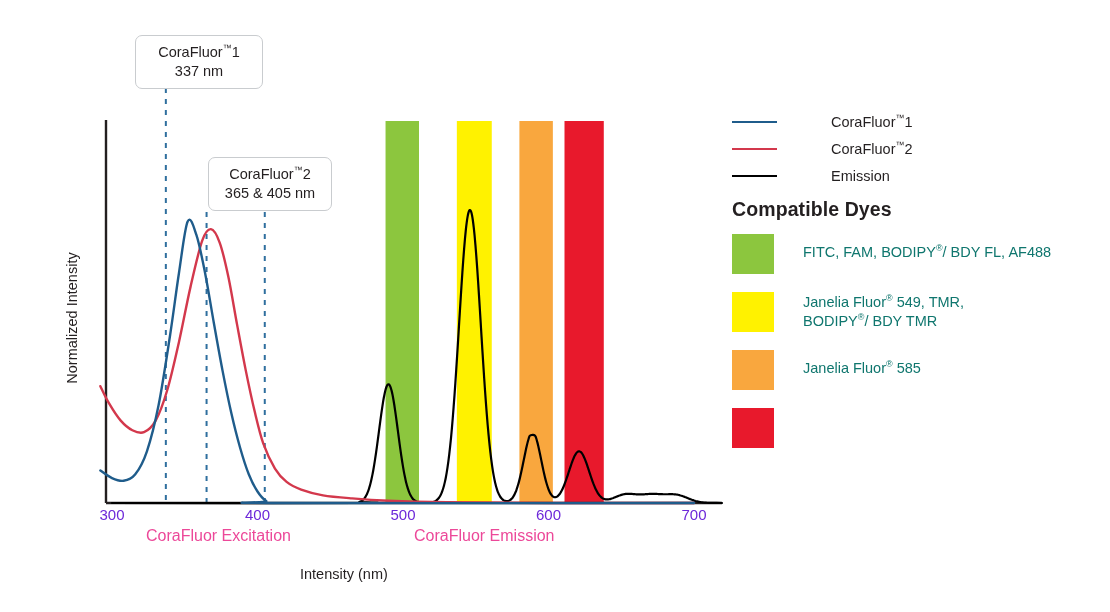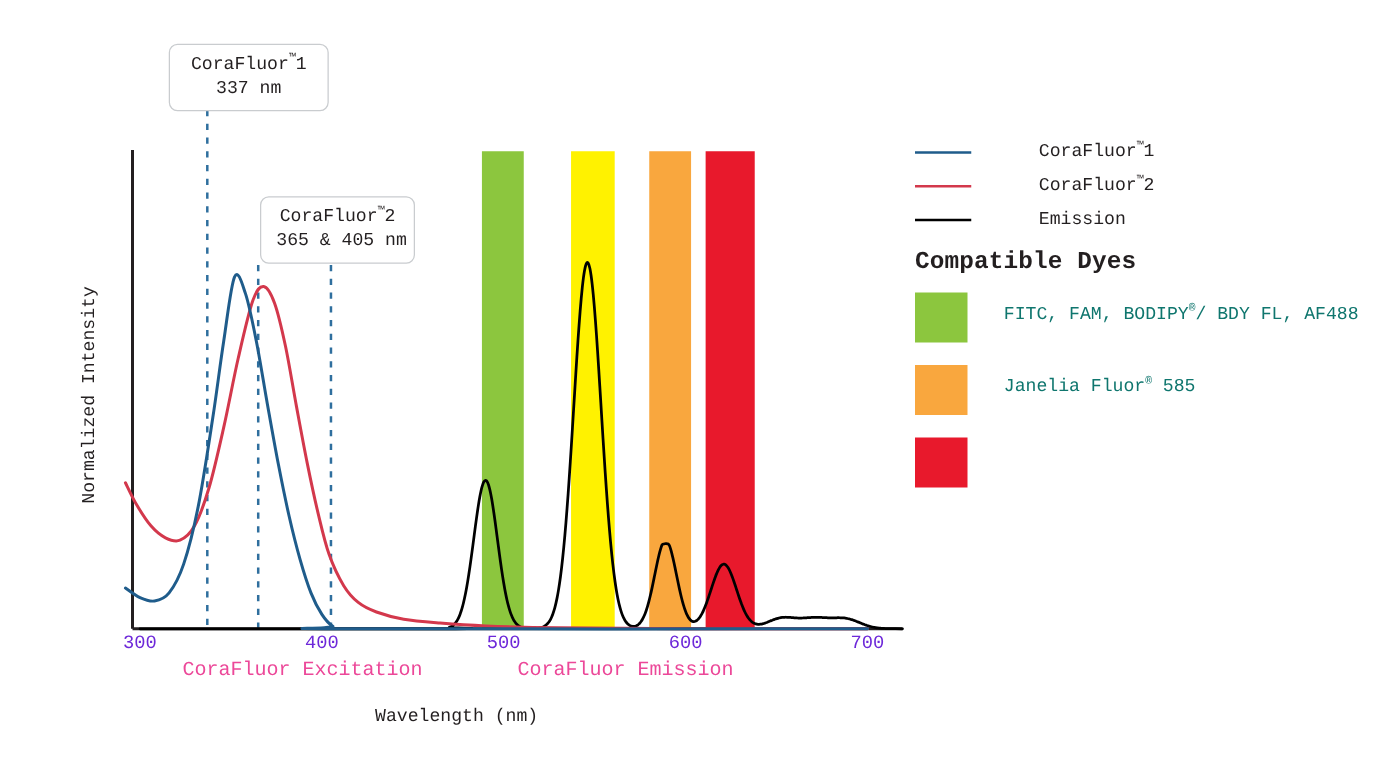--- a/index.html
+++ b/index.html
@@ -15,21 +15,20 @@
     font-family: "Liberation Sans", sans-serif;
     color: #231f20;
     overflow: hidden;
   }
 
   #figure {
     position: absolute;
     left: 0; top: 0;
     width: 1084px;
     height: 612px;
-    font-family: Liberation Mono, monospace;
   }
 
   .plot-area {
     position: absolute;
     left: 0; top: 0;
     width: 730px;
     height: 612px;
   }
 
   svg.spectra {
@@ -238,21 +237,21 @@
         <div class="axis-tick" style="left: 82px; top: 506px;">300</div>
         <div class="axis-tick" style="left: 227.5px; top: 506px;">400</div>
         <div class="axis-tick" style="left: 373px; top: 506px;">500</div>
         <div class="axis-tick" style="left: 518.5px; top: 506px;">600</div>
         <div class="axis-tick" style="left: 664px; top: 506px;">700</div>
       </div>
 
     <div class="axis-sublabel" id="sub-exc" style="left:146px; top:527px;">CoraFluor Excitation</div>
     <div class="axis-sublabel" id="sub-emi" style="left:414px; top:527px;">CoraFluor Emission</div>
 
-    <div id="xaxis-title">Wavelength (nm)</div>
+    <div id="xaxis-title">Intensity (nm)</div>
     <div id="yaxis-title">Normalized Intensity</div>
   </div>
 
   <div class="side-panel">
 
     <div class="series-legend" id="series-legend">
         <div class="legend-row">
           <span class="legend-swatch-line" style="border-top-color: rgb(31, 92, 139);"></span>
           <span class="legend-label"><span>CoraFluor</span><sup>™</sup><span>1</span></span>
         </div>
@@ -268,20 +267,27 @@
 
     <div id="dyes-title">Compatible Dyes</div>
 
     <div class="dye-list" id="dye-list">
         <div class="dye-row">
           <span class="dye-swatch" style="background: rgb(140, 198, 62);"></span>
           <span class="dye-text">
             <span class="line"><span>FITC, FAM, BODIPY</span><sup>®</sup><span>/ BDY FL, AF488</span></span>
           </span>
         </div>
+        <div class="dye-row two-line">
+          <span class="dye-swatch" style="background: rgb(255, 242, 0);"></span>
+          <span class="dye-text">
+            <span class="line"><span>Janelia Fluor</span><sup>®</sup><span> 549, TMR,</span></span>
+            <span class="line"><span>BODIPY</span><sup>®</sup><span>/ BDY TMR</span></span>
+          </span>
+        </div>
         <div class="dye-row">
           <span class="dye-swatch" style="background: rgb(249, 167, 62);"></span>
           <span class="dye-text">
             <span class="line"><span>Janelia Fluor</span><sup>®</sup><span> 585</span></span>
           </span>
         </div>
         <div class="dye-row">
           <span class="dye-swatch" style="background: rgb(232, 25, 44);"></span>
         </div>
       </div>

